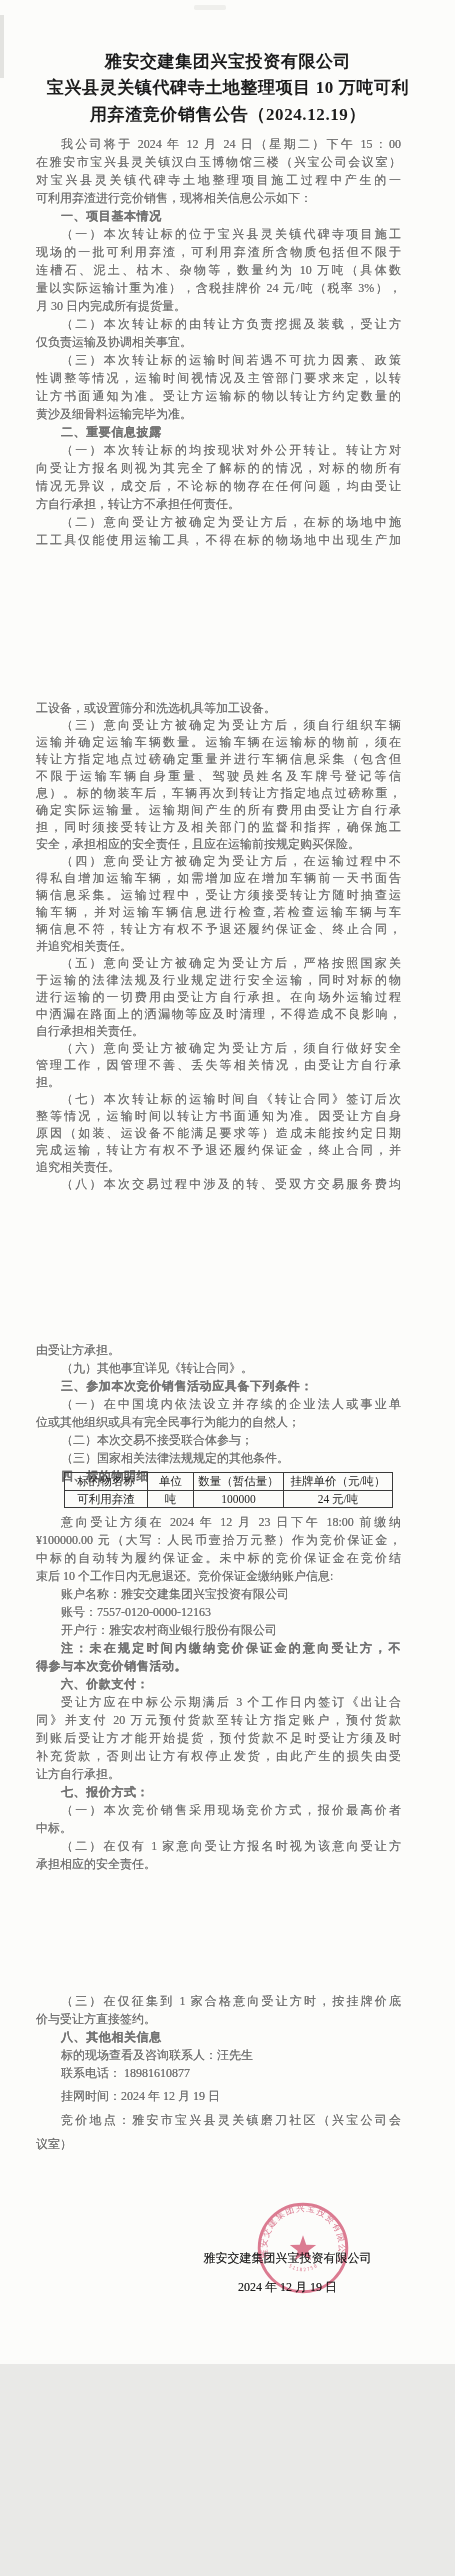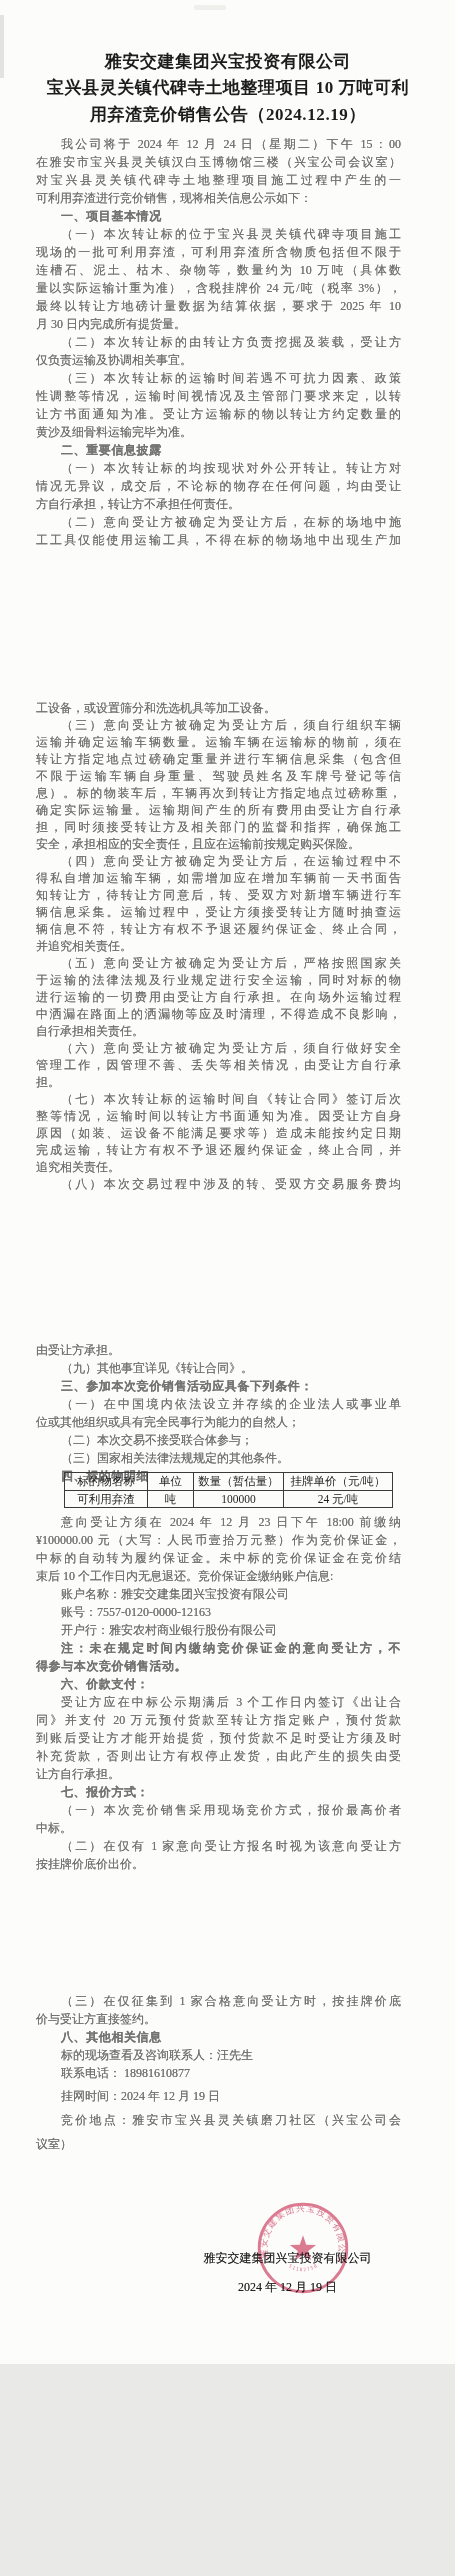--- a/index.html
+++ b/index.html
@@ -76,51 +76,51 @@
 
   <div class="ln ind">我公司将于 2024 年 12 月 24 日（星期二）下午 15：00</div>
       <div class="ln">在雅安市宝兴县灵关镇汉白玉博物馆三楼（兴宝公司会议室）</div>
       <div class="ln">对宝兴县灵关镇代碑寺土地整理项目施工过程中产生的一</div>
       <div class="ln end">可利用弃渣进行竞价销售，现将相关信息公示如下：</div>
       <div class="ln ind hei end">一、项目基本情况</div>
       <div class="ln ind">（一）本次转让标的位于宝兴县灵关镇代碑寺项目施工</div>
       <div class="ln">现场的一批可利用弃渣，可利用弃渣所含物质包括但不限于</div>
       <div class="ln">连槽石、泥土、枯木、杂物等，数量约为 10 万吨（具体数</div>
       <div class="ln">量以实际运输计重为准），含税挂牌价 24 元/吨（税率 3%），</div>
-      <div class="ln">最终以转让方地磅计量数据为结算依据，要求于 2025 年 10</div>
       <div class="ln end">月 30 日内完成所有提货量。</div>
       <div class="ln ind">（二）本次转让标的由转让方负责挖掘及装载，受让方</div>
       <div class="ln end">仅负责运输及协调相关事宜。</div>
       <div class="ln ind">（三）本次转让标的运输时间若遇不可抗力因素、政策</div>
       <div class="ln">性调整等情况，运输时间视情况及主管部门要求来定，以转</div>
       <div class="ln">让方书面通知为准。受让方运输标的物以转让方约定数量的</div>
       <div class="ln end">黄沙及细骨料运输完毕为准。</div>
       <div class="ln ind hei end">二、重要信息披露</div>
       <div class="ln ind">（一）本次转让标的均按现状对外公开转让。转让方对</div>
+      <div class="ln">向受让方报名则视为其完全了解标的的情况，对标的物所有</div>
       <div class="ln">情况无异议，成交后，不论标的物存在任何问题，均由受让</div>
       <div class="ln end">方自行承担，转让方不承担任何责任。</div>
       <div class="ln ind">（二）意向受让方被确定为受让方后，在标的场地中施</div>
       <div class="ln">工工具仅能使用运输工具，不得在标的物场地中出现生产加</div>
     </div>
 
   <div class="block lh30" style="top:700px;">
 
   <div class="ln end">工设备，或设置筛分和洗选机具等加工设备。</div>
       <div class="ln ind">（三）意向受让方被确定为受让方后，须自行组织车辆</div>
       <div class="ln">运输并确定运输车辆数量。运输车辆在运输标的物前，须在</div>
       <div class="ln">转让方指定地点过磅确定重量并进行车辆信息采集（包含但</div>
       <div class="ln">不限于运输车辆自身重量、驾驶员姓名及车牌号登记等信</div>
       <div class="ln">息）。标的物装车后，车辆再次到转让方指定地点过磅称重，</div>
       <div class="ln">确定实际运输量。运输期间产生的所有费用由受让方自行承</div>
       <div class="ln">担，同时须接受转让方及相关部门的监督和指挥，确保施工</div>
       <div class="ln end">安全，承担相应的安全责任，且应在运输前按规定购买保险。</div>
       <div class="ln ind">（四）意向受让方被确定为受让方后，在运输过程中不</div>
       <div class="ln">得私自增加运输车辆，如需增加应在增加车辆前一天书面告</div>
-      <div class="ln">知转让方，待转让方同意后，转、受双方对新增车辆进行车</div>
       <div class="ln">辆信息采集。运输过程中，受让方须接受转让方随时抽查运</div>
+      <div class="ln">输车辆，并对运输车辆信息进行检查,若检查运输车辆与车</div>
       <div class="ln">辆信息不符，转让方有权不予退还履约保证金、终止合同，</div>
       <div class="ln end">并追究相关责任。</div>
       <div class="ln ind">（五）意向受让方被确定为受让方后，严格按照国家关</div>
       <div class="ln">于运输的法律法规及行业规定进行安全运输，同时对标的物</div>
       <div class="ln">进行运输的一切费用由受让方自行承担。在向场外运输过程</div>
       <div class="ln">中洒漏在路面上的洒漏物等应及时清理，不得造成不良影响，</div>
       <div class="ln end">自行承担相关责任。</div>
       <div class="ln ind">（六）意向受让方被确定为受让方后，须自行做好安全</div>
       <div class="ln">管理工作，因管理不善、丢失等相关情况，由受让方自行承</div>
       <div class="ln end">担。</div>
@@ -181,21 +181,21 @@
       <div class="ln ind hei end">六、价款支付：</div>
       <div class="ln ind">受让方应在中标公示期满后 3 个工作日内签订《出让合</div>
       <div class="ln">同》并支付 20 万元预付货款至转让方指定账户，预付货款</div>
       <div class="ln">到账后受让方才能开始提货，预付货款不足时受让方须及时</div>
       <div class="ln">补充货款，否则出让方有权停止发货，由此产生的损失由受</div>
       <div class="ln end">让方自行承担。</div>
       <div class="ln ind hei end">七、报价方式：</div>
       <div class="ln ind">（一）本次竞价销售采用现场竞价方式，报价最高价者</div>
       <div class="ln end">中标。</div>
       <div class="ln ind">（二）在仅有 1 家意向受让方报名时视为该意向受让方</div>
-      <div class="ln end">按挂牌价底价出价。</div>
+      <div class="ln end">承担相应的安全责任。</div>
     </div>
 
   <div class="block lh31" style="top:1992px;">
 
   <div class="ln ind">（三）在仅征集到 1 家合格意向受让方时，按挂牌价底</div>
       <div class="ln end">价与受让方直接签约。</div>
       <div class="ln ind hei end">八、其他相关信息</div>
       <div class="ln ind end">标的现场查看及咨询联系人：汪先生</div>
       <div class="ln ind end">联系电话：  18981610877</div>
     </div>

